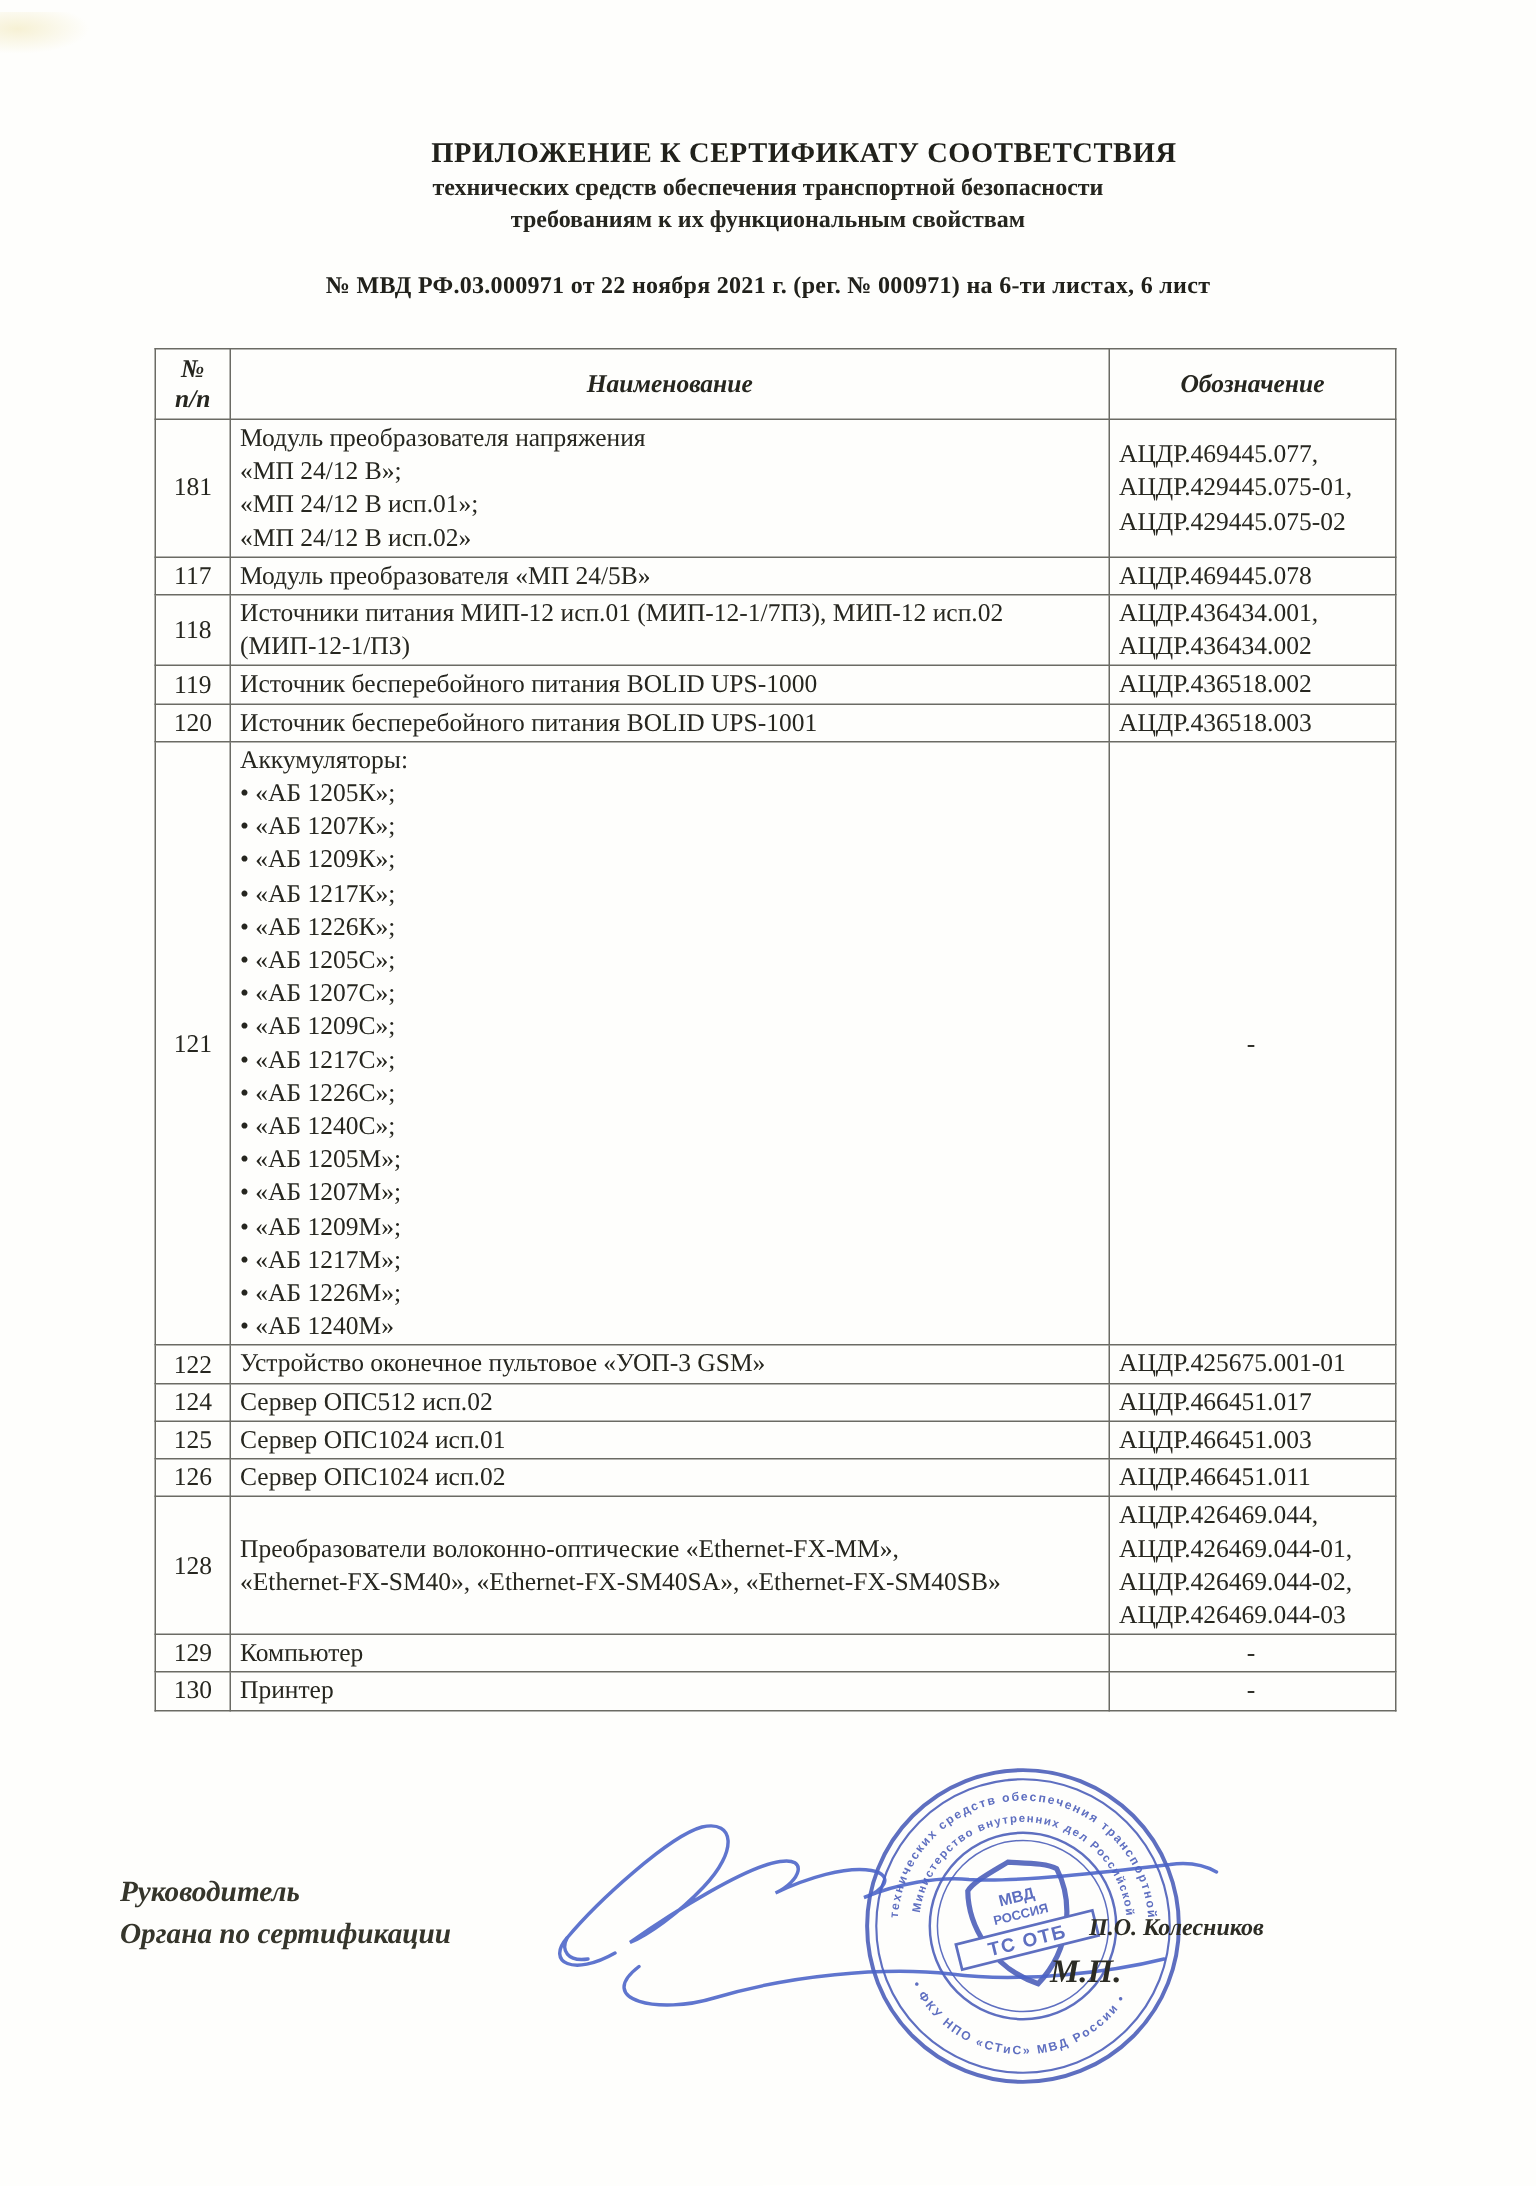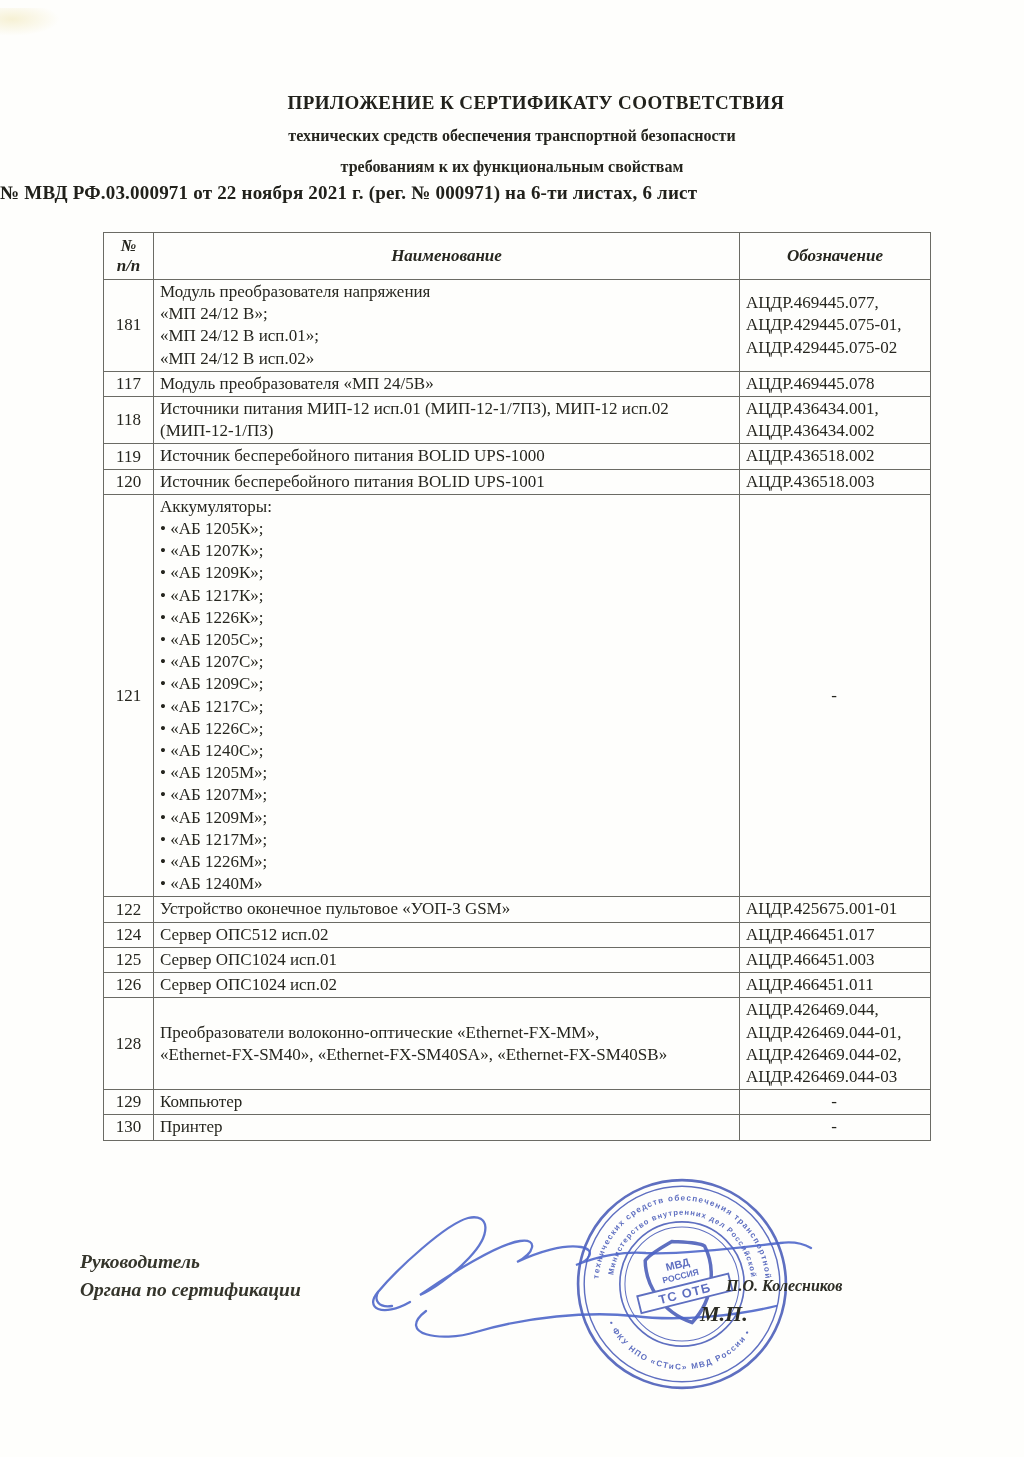--- a/index.html
+++ b/index.html
@@ -11,24 +11,24 @@
     font-family:"Liberation Serif","DejaVu Serif",serif;
     color:#26261f;
     overflow:hidden;
   }
   .corner-smudge{
     position:absolute;left:0;top:8px;width:60px;height:28px;
     background:radial-gradient(ellipse at 20% 40%, rgba(240,230,180,.55), rgba(255,255,255,0) 70%);
   }
   .doc-header{position:absolute;top:92px;left:0;width:100%;text-align:center;}
   .doc-title{font-size:19px;font-weight:bold;letter-spacing:.4px;color:#21211b;padding-left:48px;}
-  .doc-subtitle{font-size:16px;font-weight:bold;margin-top:13px;color:#26261f;}
+  .doc-subtitle{font-size:16px;font-weight:bold;margin-top:3px;color:#26261f;}
   .reg-line{
-    position:absolute;top:182px;left:0;width:100%;text-align:left;
-    font-size:19px;font-weight:bold;color:#21211b;letter-spacing:.2px;
+    position:absolute;top:182px;left:0;width:100%;text-align:center;
+    font-size:16px;font-weight:bold;color:#21211b;letter-spacing:.2px;
   }
 
   table.items{
     position:absolute;left:103px;top:232px;
     width:827px;border-collapse:collapse;table-layout:fixed;
   }
   table.items th, table.items td{
     border:1.4px solid #6b6b64;
     font-size:17px;
     vertical-align:middle;

